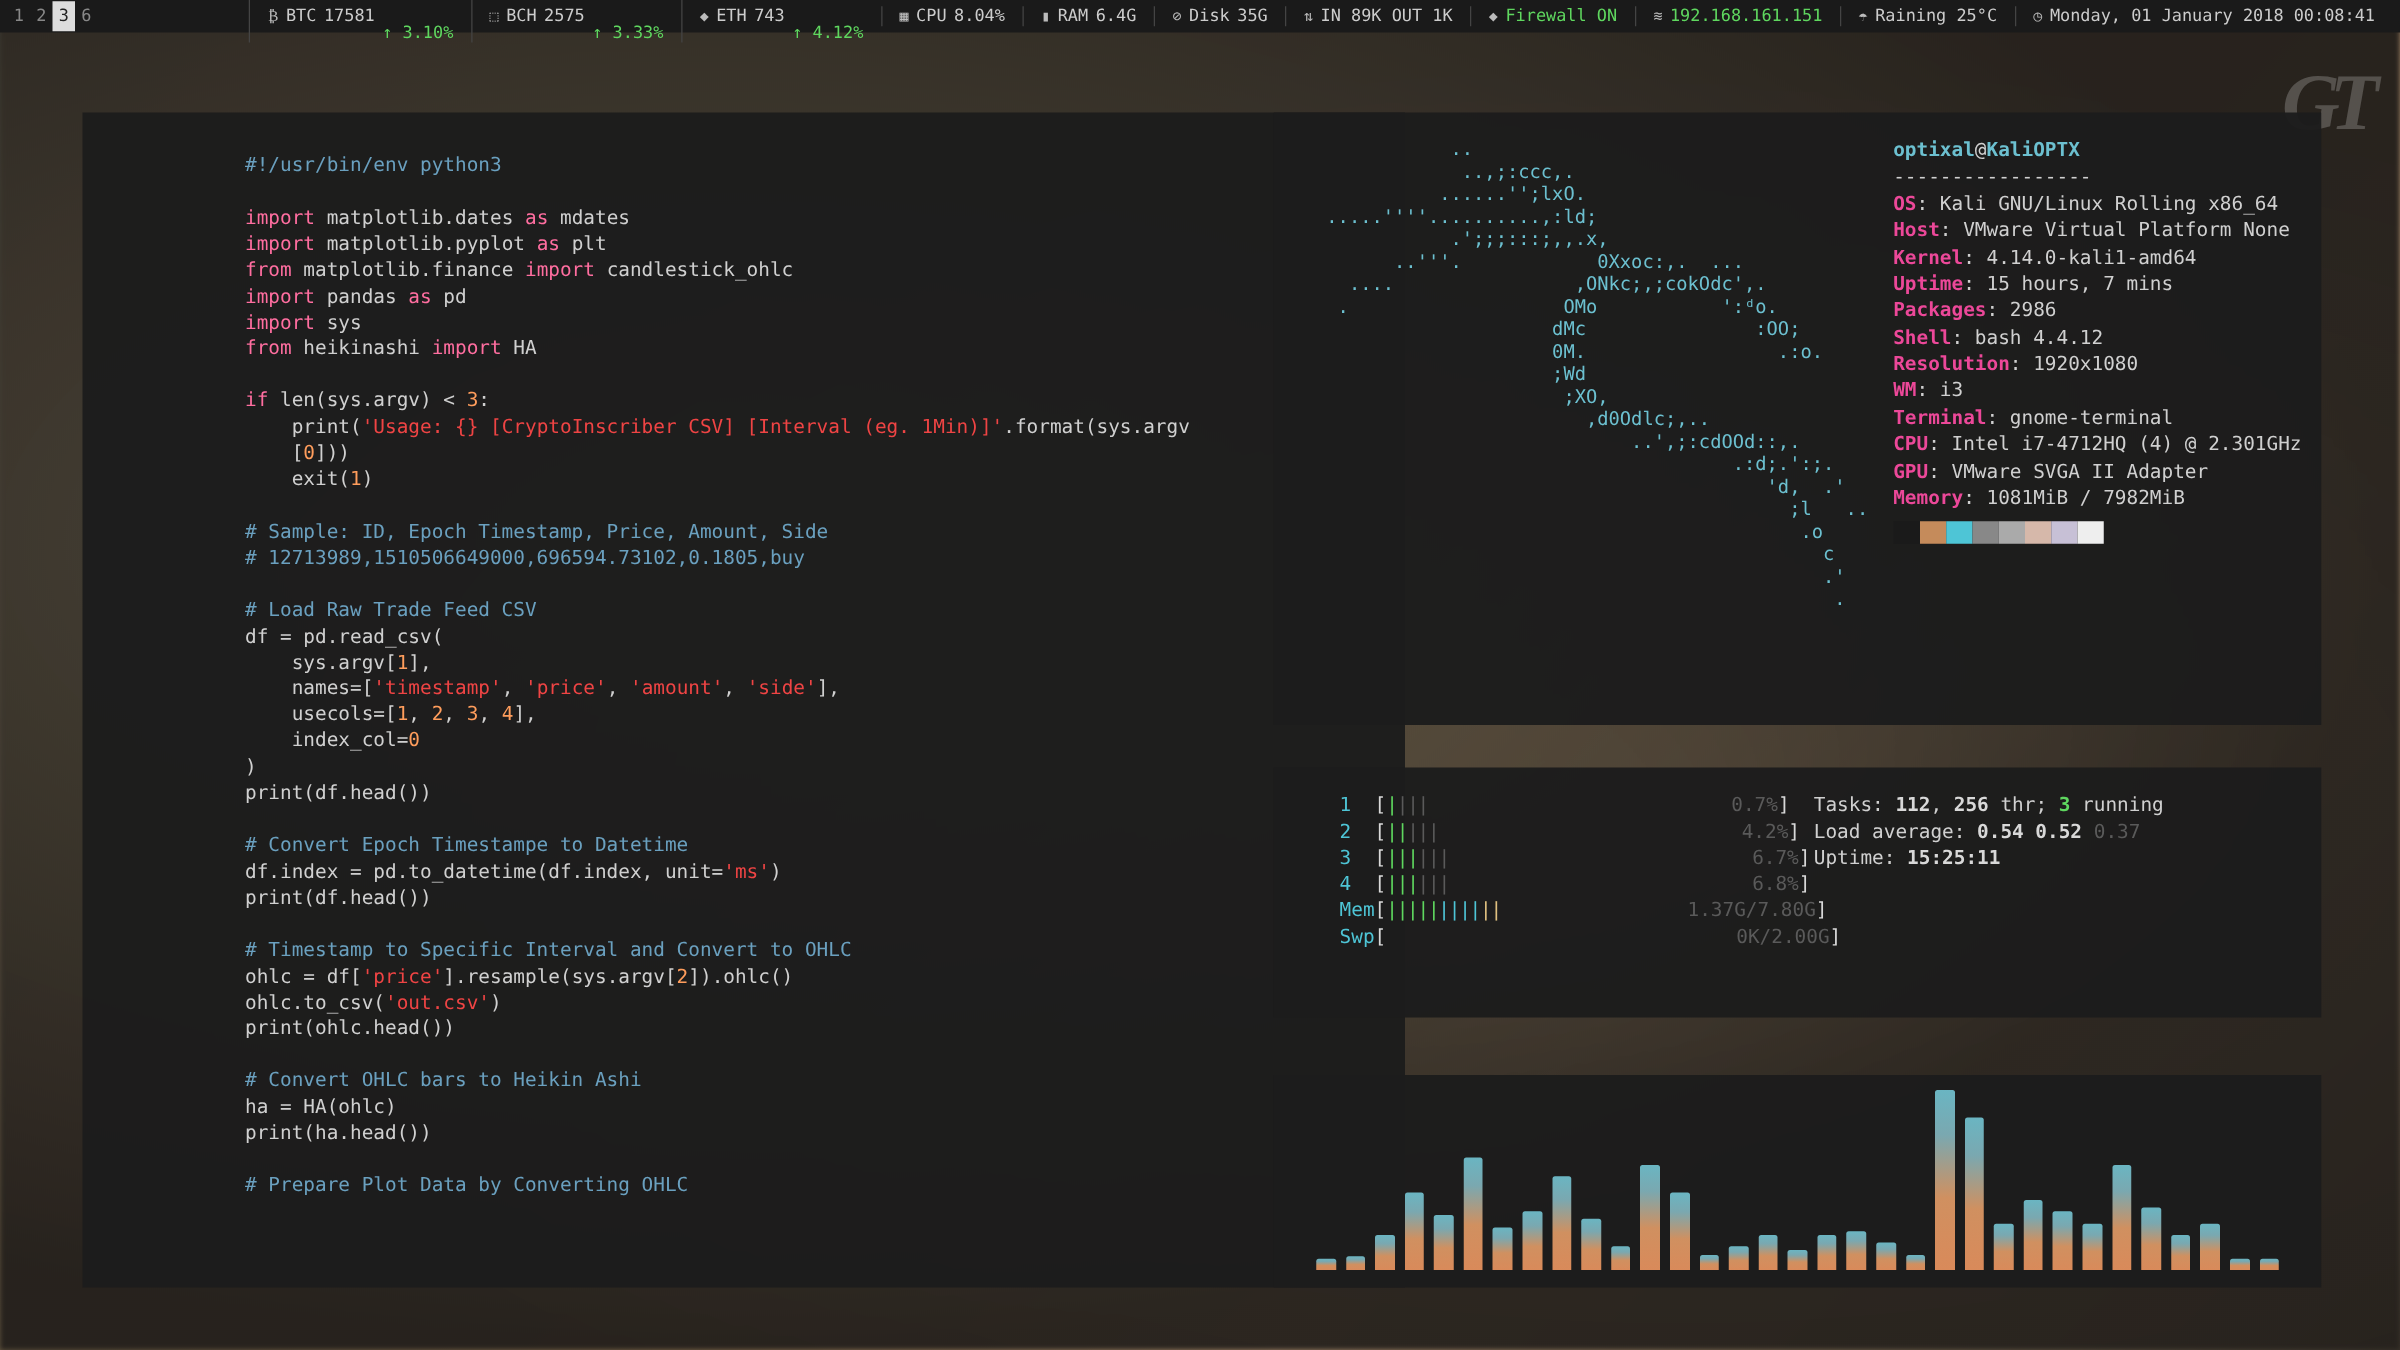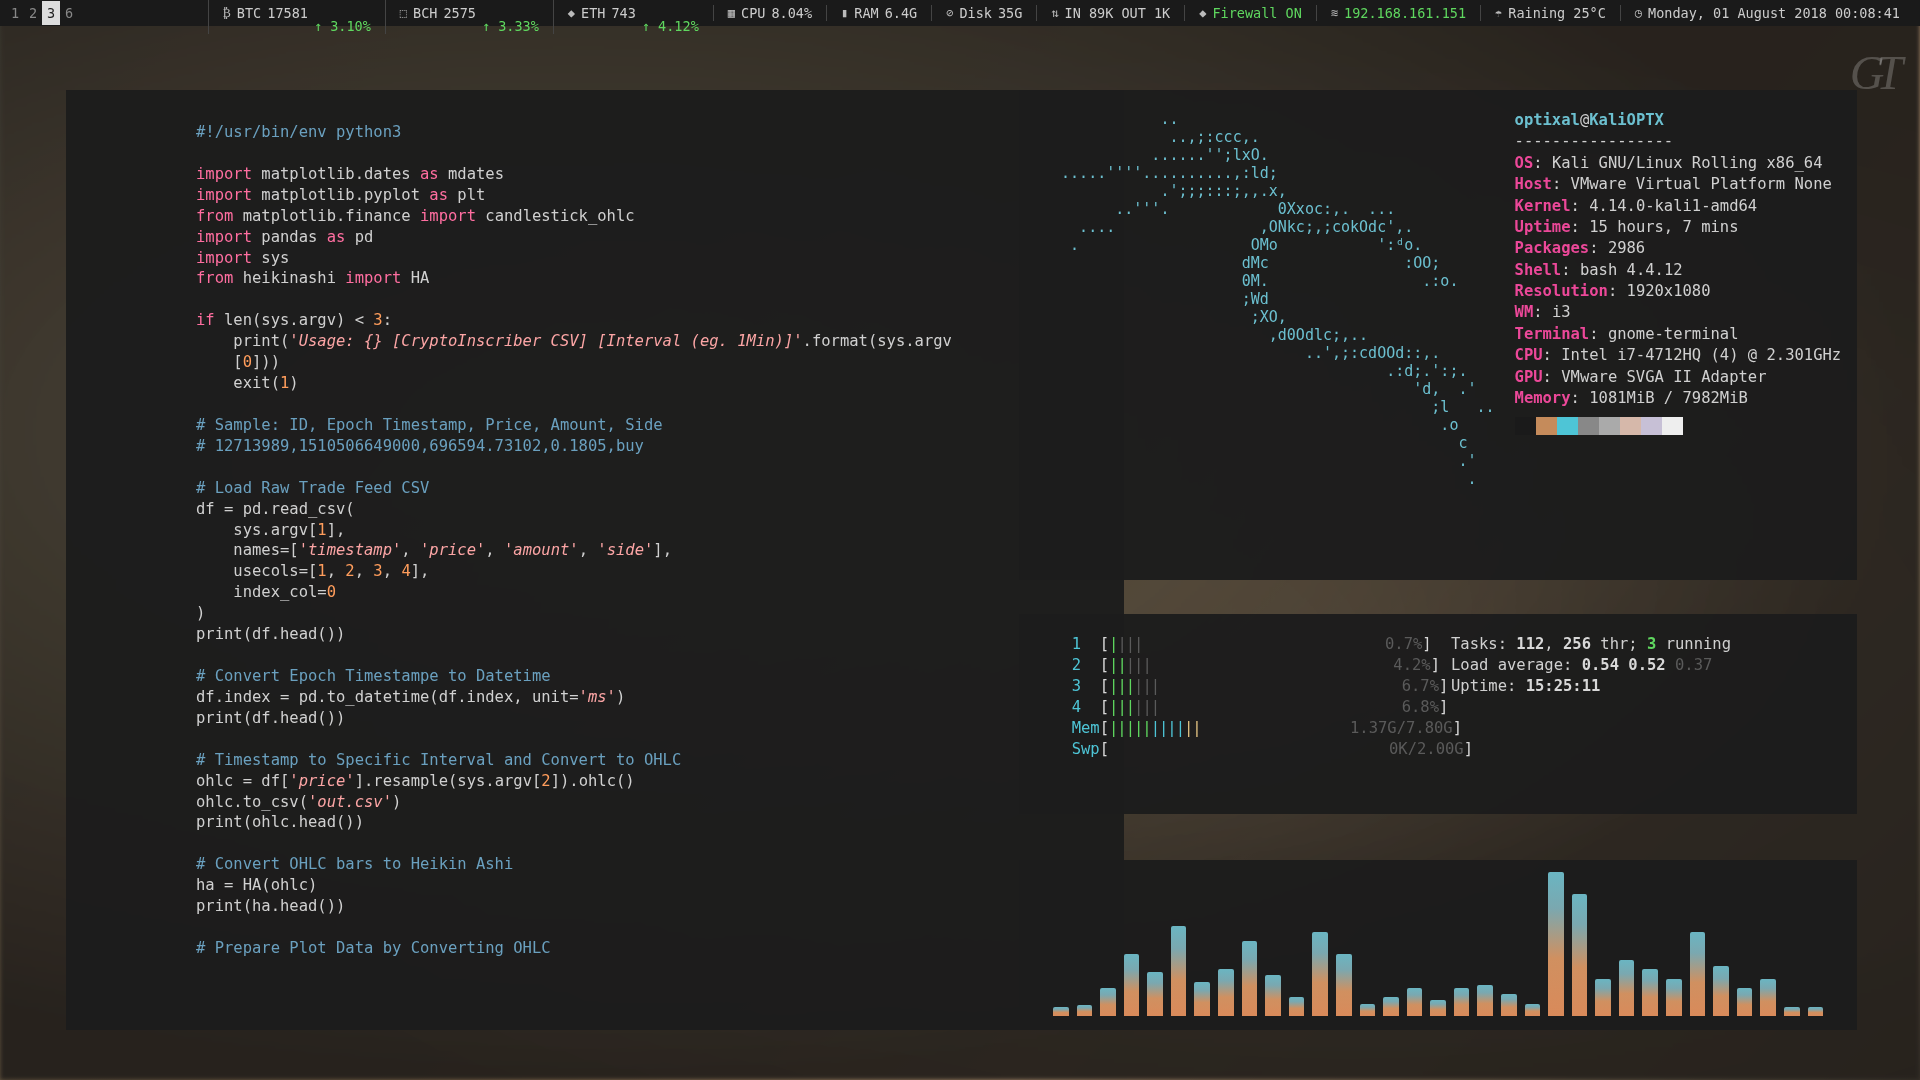--- a/index.html
+++ b/index.html
@@ -12,21 +12,21 @@
   overflow:hidden; position:relative; color:#d0d0d0;
 }
 .wallpaper-blur {
   position:absolute; inset:0;
   background:radial-gradient(ellipse at 30% 40%,rgba(110,100,80,.6) 0%,rgba(40,35,30,.9) 70%),
              radial-gradient(ellipse at 70% 60%,rgba(140,120,90,.4) 0%,rgba(30,28,25,.95) 65%);
   filter:blur(2px);
 }
 .gt-logo {
   position:absolute; top:45px; right:25px;
-  font-size:48px; font-weight:normal; font-style:italic;
+  font-size:64px; font-weight:bold; font-style:italic;
   color:rgba(220,220,220,.25); letter-spacing:-8px;
   font-family:Georgia,serif;
 }
 
 
 .topbar {
   position:absolute; top:0; left:0; right:0; height:26px;
   background:#1a1a1a; display:flex; align-items:center;
   font-size:13.5px; color:#ccc; padding:0 6px;
 }
@@ -46,21 +46,21 @@
   position:absolute; background:rgba(28,28,28,.96);
   font-size:15.5px; line-height:1.35; color:#d0d0d0;
 }
 .editor { left:66px; top:90px; width:1058px; height:940px; padding:32px 26px 0 130px; white-space:pre; }
 .neofetch { left:1019px; top:90px; width:838px; height:490px; padding:20px 24px; }
 .htop { left:1019px; top:614px; width:838px; height:200px; padding:20px 34px; }
 .viz { left:1019px; top:860px; width:838px; height:170px; padding:0 34px 14px; display:flex; align-items:flex-end; }
 
 
 .py-k{color:#ff6ea0;}
-.py-s{color:#fca5a5;font-style:italic;} 
+.py-s{color:#ef4444;} 
 .py-n{color:#ff9d5c;} 
 .py-c{color:#6aa0bf;}
 
 
 .nf-row{display:flex; gap:20px;}
 .nf-art{color:#6cc0d0; white-space:pre; font-size:15px; line-height:1.2;}
 .nf-info{white-space:pre; font-size:15.5px; line-height:1.38;}
 .nf-user{color:#6cc0d0; font-weight:bold;}
 .nf-host{color:#6cc0d0; font-weight:bold;}
 .nf-at{color:#d0d0d0;}
@@ -148,21 +148,21 @@
   <div class="bar-seg">
       <span class="glyph ip">≋</span>
       <span class="ip">192.168.161.151</span>
     </div>
   <div class="bar-seg">
       <span class="glyph">☂</span>
       <span>Raining 25°C</span>
     </div>
   <div class="bar-seg">
       <span class="glyph">◷</span>
-      <span>Monday, 01 August 2018 00:08:41</span>
+      <span>Monday, 01 January 2018 00:08:41</span>
     </div>
 </div>
 
 <div class="panel editor" id="editor"><span class="py-c">#!/usr/bin/env python3</span>
 
 <span class="py-k">import</span> matplotlib.dates <span class="py-k">as</span> mdates
 <span class="py-k">import</span> matplotlib.pyplot <span class="py-k">as</span> plt
 <span class="py-k">from</span> matplotlib.finance <span class="py-k">import</span> candlestick_ohlc
 <span class="py-k">import</span> pandas <span class="py-k">as</span> pd
 <span class="py-k">import</span> sys

